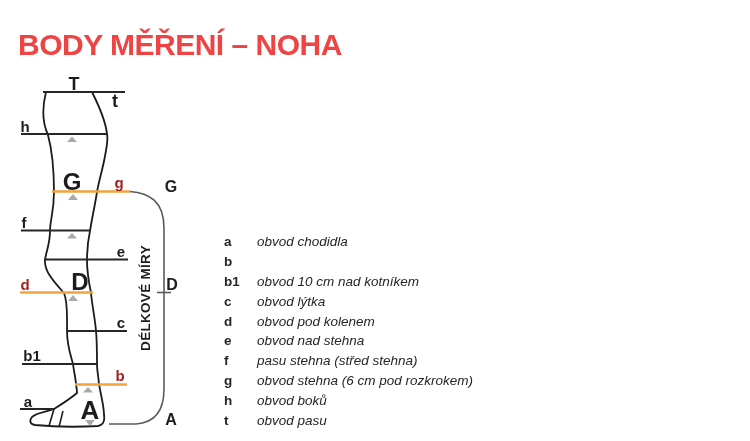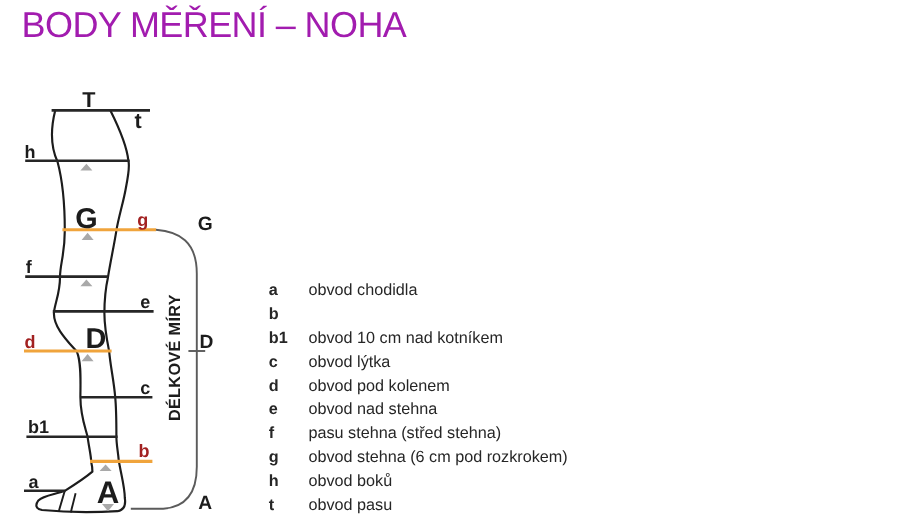--- a/index.html
+++ b/index.html
@@ -2,32 +2,32 @@
 <html><head>
 <meta charset="utf-8">
 <style>
   html,body{margin:0;padding:0;}
   body{
     width:750px;height:441px;position:relative;overflow:hidden;
     background:#ffffff;
     font-family:"Liberation Sans","DejaVu Sans",sans-serif;
   }
   .page-title{
-    position:absolute;left:18px;top:5px;
-    font-size:30px;font-weight:normal;letter-spacing:-0.5px;
-    color:#a21caf;white-space:nowrap;
+    position:absolute;left:18px;top:28px;
+    font-size:30px;font-weight:bold;letter-spacing:-0.5px;
+    color:#ef4444;white-space:nowrap;
   }
   .diagram-svg{position:absolute;left:0;top:60px;}
   .legend{
     position:absolute;left:224px;top:234px;
     font-size:13.5px;color:#262626;
   }
   .legend-row{display:flex;height:19.9px;align-items:flex-start;}
   .legend-key{width:33px;font-weight:bold;flex:0 0 33px;}
-  .legend-text{white-space:nowrap;}
+  .legend-text{white-space:nowrap;font-style:italic;}
   svg text{font-family:"Liberation Sans","DejaVu Sans",sans-serif;}
   .pt-label{font-weight:bold;fill:#1c1c1c;}
   .pt-label-red{font-weight:bold;fill:#a22121;}
   .axis-label{font-weight:bold;fill:#1c1c1c;letter-spacing:0.3px;}
 </style>
 </head>
 <body>
 
 <div class="page-title">BODY MĚŘENÍ – NOHA</div>
 

